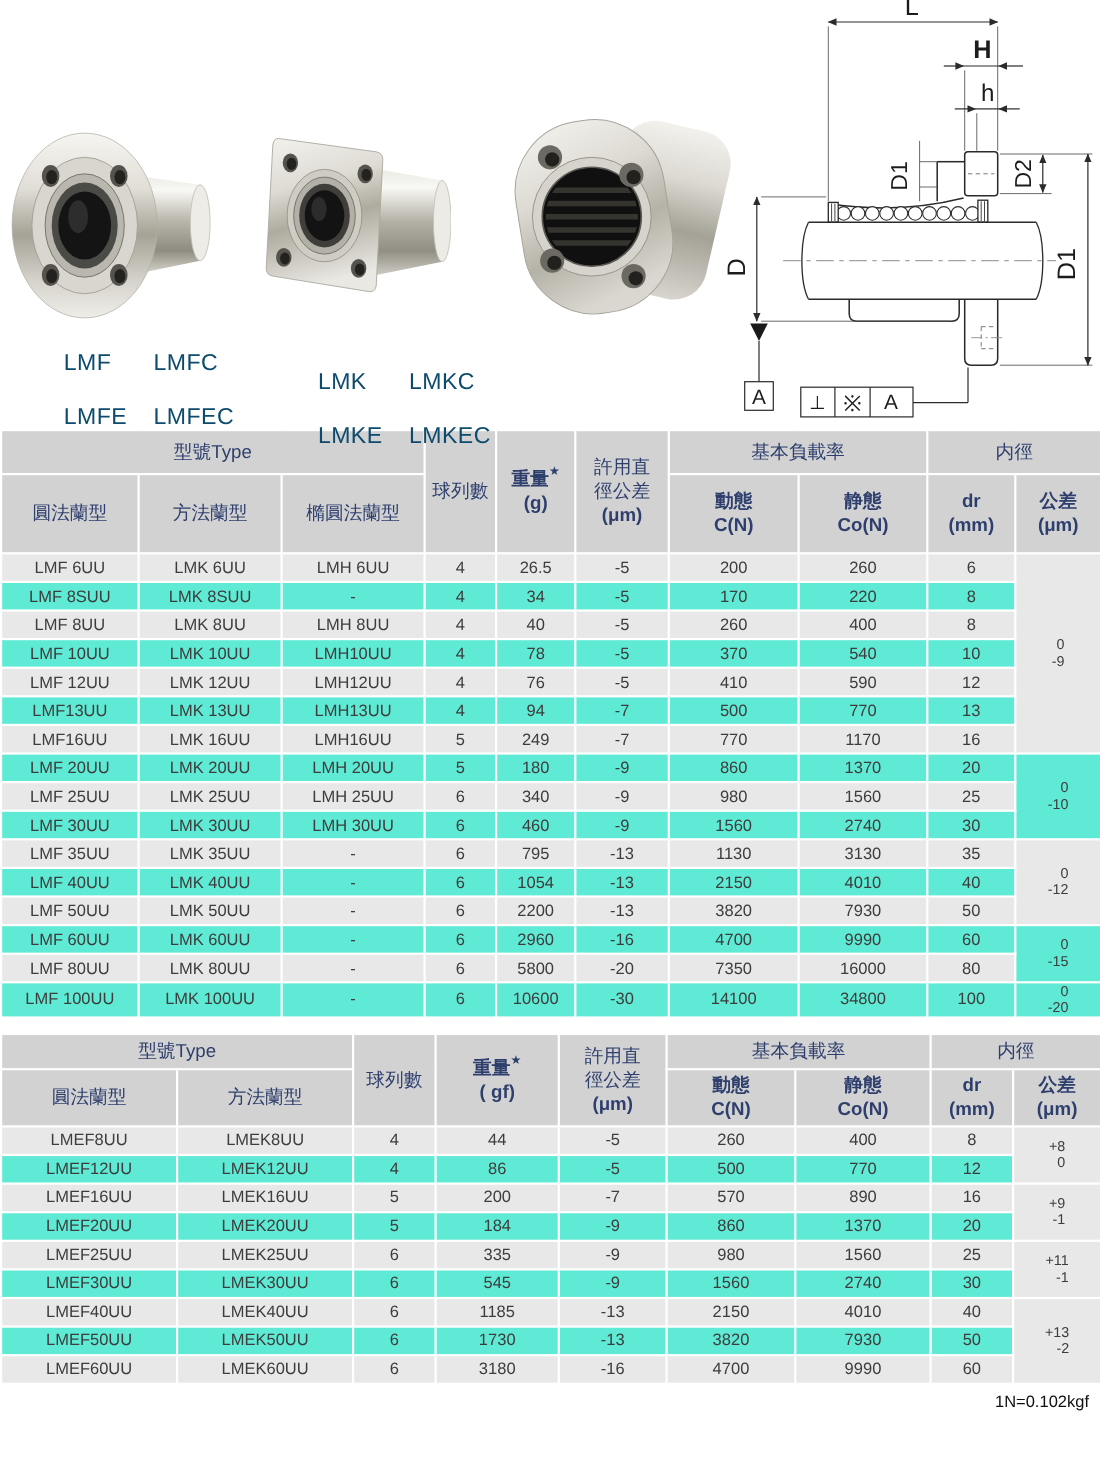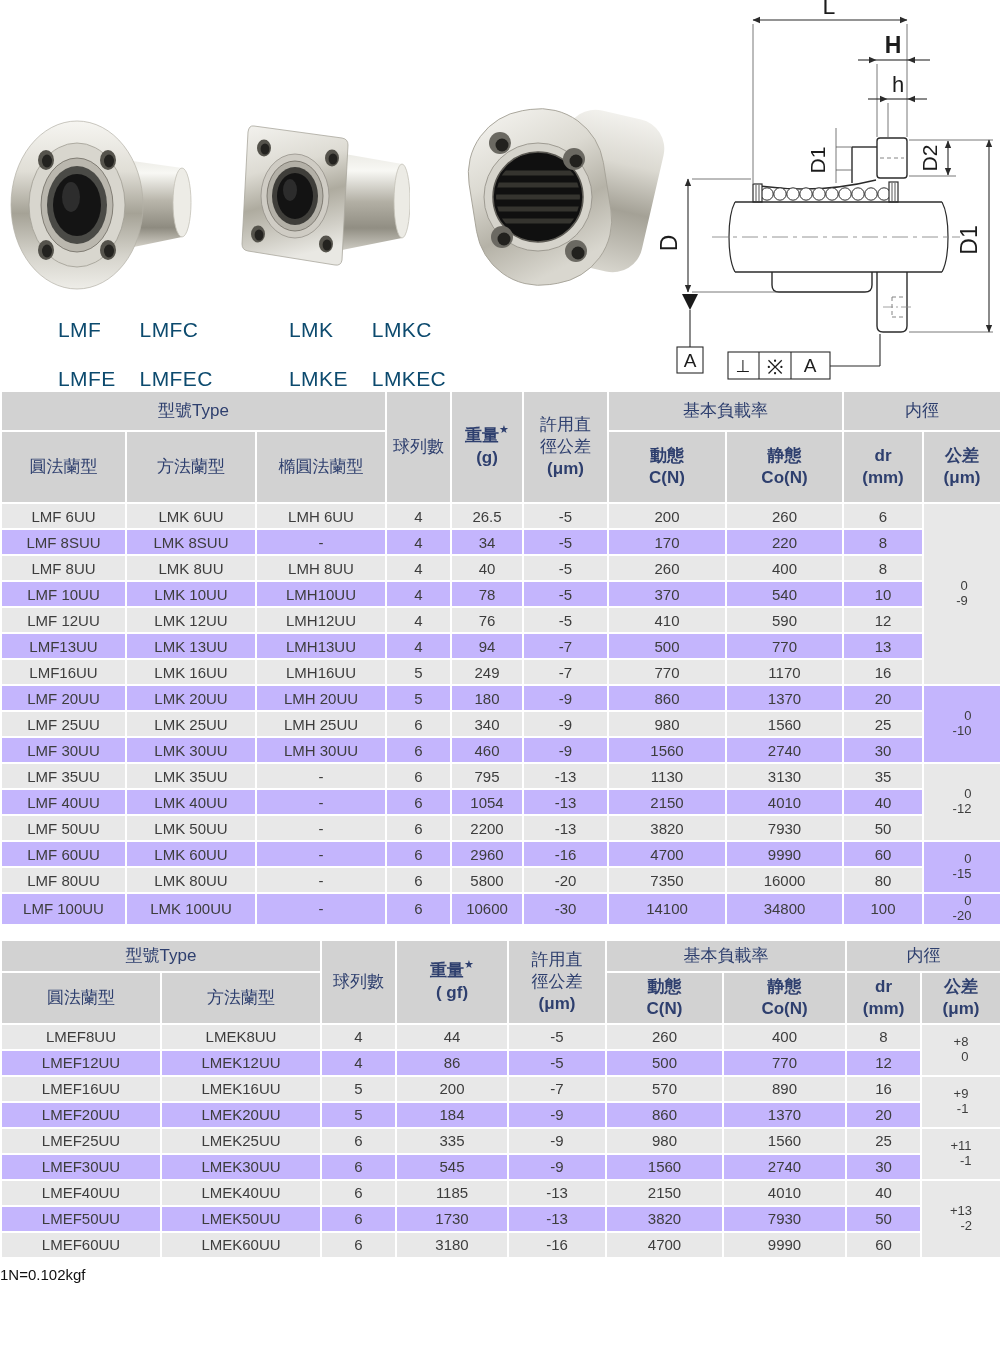--- a/index.html
+++ b/index.html
@@ -16,31 +16,31 @@
 
   
   table { border-collapse:collapse; table-layout:fixed; width:1000px; }
   th { background:#d2d2d2; color:#2e3f6e; font-weight:normal; font-size:17px;
        border:2px solid #fff; text-align:center; vertical-align:middle; padding:1px; line-height:1.3; }
   .hline { display:block;font-weight:bold; }
   .wrap3 { display:inline-block; width:54px; word-break:break-all; line-height:1.3; }
   sup.star { font-size:11px; vertical-align:top; position:relative; top:-3px; }
   tbody td { border:2px solid #fff; font-size:15px; color:#3d3d3d; text-align:center;
              height:26px; padding:0 2px; }
-  tbody tr { background:#c4b5fd; }
+  tbody tr { background:#5eead4; }
   tbody tr:nth-child(odd) { background:#e8e8e8; }
   td.tol-cell { background:transparent; }
   .tol-box { display:inline-block; text-align:right; font-size:13px; line-height:1.15; color:#3d3d3d; }
   .tol-box span { display:block; }
   #t1 thead tr:first-child th { height:40px; }
   #t1 thead tr:last-child th { height:72px; }
   #t2 { margin-top:13px; }
   #t2 thead tr:first-child th { height:32px; }
   #t2 thead tr:last-child th { height:52px; }
-  .footnote { margin-top:7px; font-size:15px; color:#101010; }
+  .footnote { text-align:right; padding-right:10px; margin-top:7px; font-size:15px; color:#101010; }
 
   
   .dwg-label { font-family:"Liberation Sans",sans-serif; fill:#1c1c1c; }
 </style>
 </head>
 <body>
 
 <div class="page">
 
   <div class="top-section">
@@ -167,21 +167,21 @@
         </g>
       </svg>
     </figure>
 
     <div class="caption" style="left:58px;top:317px">
       <span>LMF</span>
       <span>LMFC</span>
       <span>LMFE</span>
       <span>LMFEC</span>
     </div>
-    <div class="caption" style="left:289px;top:317px">
+    <div class="caption" style="left:289px;top:335px">
       <span>LMK</span>
       <span>LMKC</span>
       <span>LMKE</span>
       <span>LMKEC</span>
     </div>
 
     <div class="drawing">
       <svg width="360" height="388" viewBox="0 0 360 388">
         <defs>
           <marker id="ar" viewBox="0 0 10 10" refX="8.5" refY="5" markerWidth="8" markerHeight="8" orient="auto-start-reverse">

